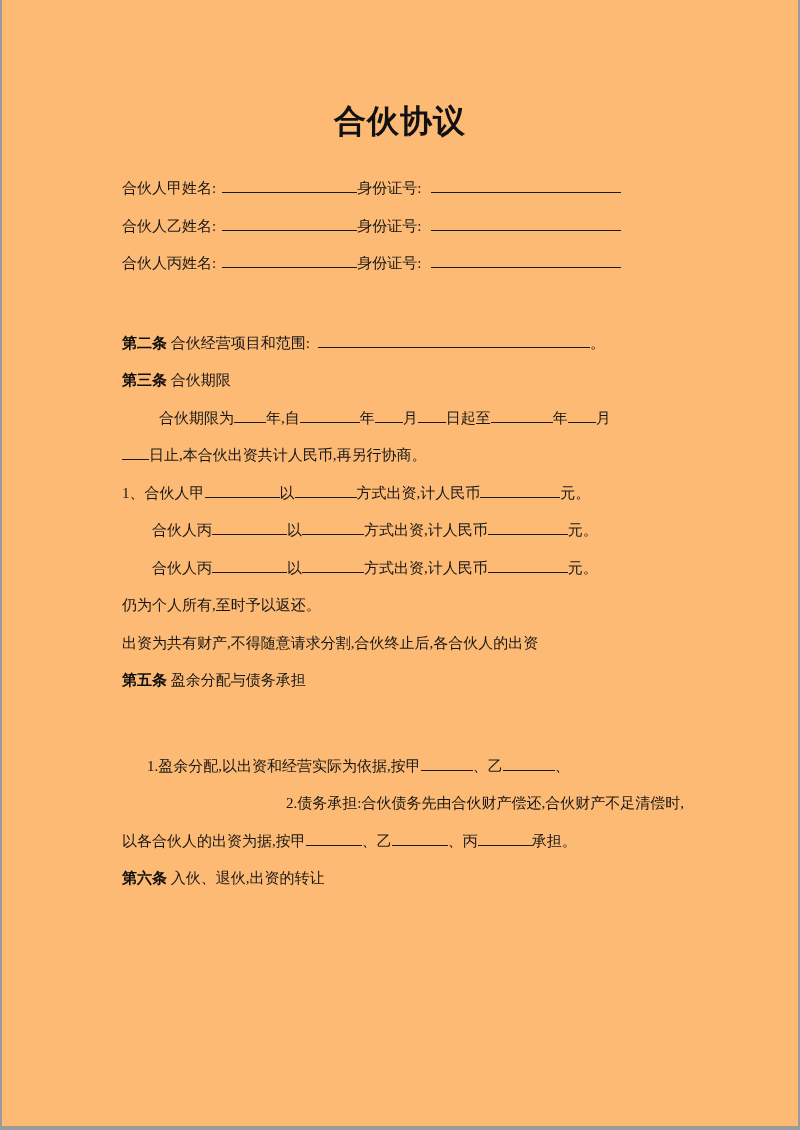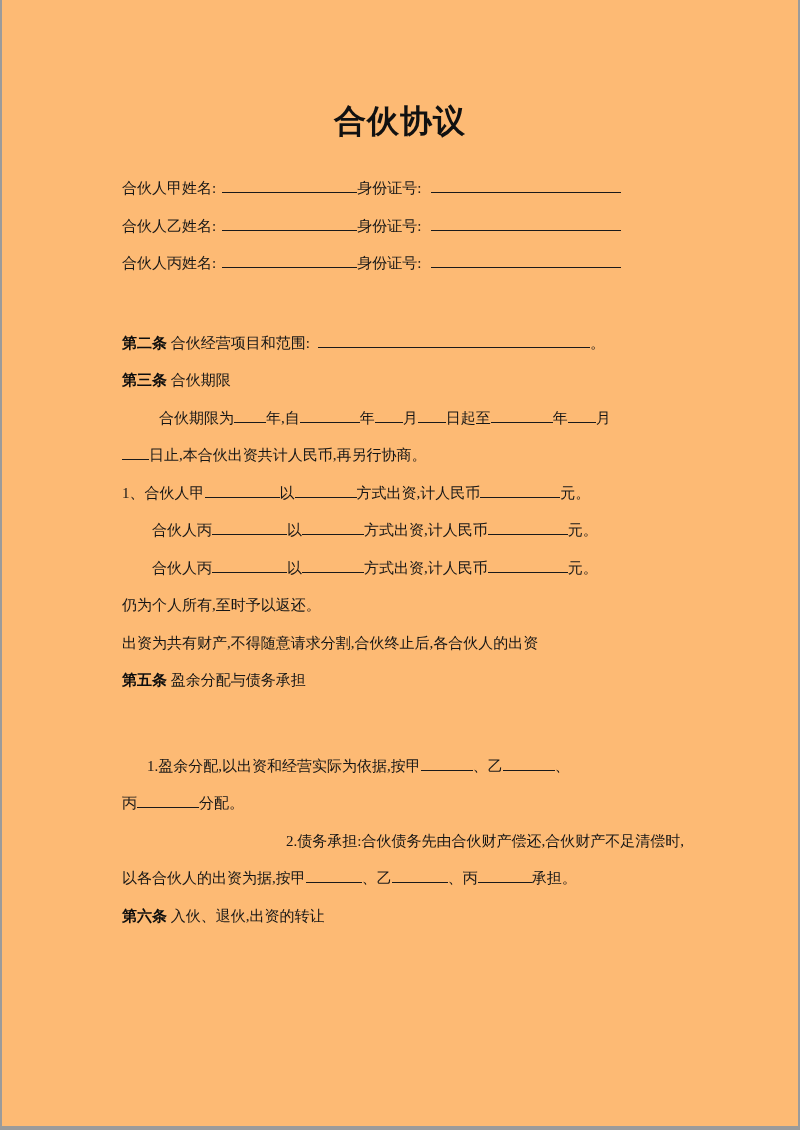--- a/index.html
+++ b/index.html
@@ -73,19 +73,18 @@
         <div class="doc-line"><span class="seg bold">第三条</span><span class="seg"> 合伙期限</span></div>
         <div class="doc-line" style="padding-left: 37px;"><span class="seg">合伙期限为</span><span class="blank" style="width: 32px;"></span><span class="seg">年,自</span><span class="blank" style="width: 60px;"></span><span class="seg">年</span><span class="blank" style="width: 28px;"></span><span class="seg">月</span><span class="blank" style="width: 28px;"></span><span class="seg">日起至</span><span class="blank" style="width: 62px;"></span><span class="seg">年</span><span class="blank" style="width: 28px;"></span><span class="seg">月</span></div>
         <div class="doc-line"><span class="blank" style="width: 27px;"></span><span class="seg">日止,本合伙出资共计人民币,再另行协商。</span></div>
         <div class="doc-line"><span class="seg">1、合伙人甲</span><span class="blank" style="width: 75px;"></span><span class="seg">以</span><span class="blank" style="width: 62px;"></span><span class="seg">方式出资,计人民币</span><span class="blank" style="width: 80px;"></span><span class="seg">元。</span></div>
         <div class="doc-line" style="padding-left: 30px;"><span class="seg">合伙人丙</span><span class="blank" style="width: 75px;"></span><span class="seg">以</span><span class="blank" style="width: 62px;"></span><span class="seg">方式出资,计人民币</span><span class="blank" style="width: 80px;"></span><span class="seg">元。</span></div>
         <div class="doc-line" style="padding-left: 30px; font-family: Liberation Serif, serif;"><span class="seg">合伙人丙</span><span class="blank" style="width: 75px;"></span><span class="seg">以</span><span class="blank" style="width: 62px;"></span><span class="seg">方式出资,计人民币</span><span class="blank" style="width: 80px;"></span><span class="seg">元。</span></div>
         <div class="doc-line"><span class="seg">仍为个人所有,至时予以返还。</span></div>
         <div class="doc-line"><span class="seg">出资为共有财产,不得随意请求分割,合伙终止后,各合伙人的出资</span></div>
         <div class="doc-line"><span class="seg bold">第五条</span><span class="seg"> 盈余分配与债务承担</span></div>
         <div class="doc-line" style="padding-left: 25px; margin-top: 48px;"><span class="seg">1.盈余分配,以出资和经营实际为依据,按甲</span><span class="blank" style="width: 52px;"></span><span class="seg">、乙</span><span class="blank" style="width: 52px;"></span><span class="seg">、</span></div>
-        <div class="doc-line"><span class="seg">丙</span><span class="blank" style="width: 62px;"></span><span class="seg">分配。</span></div>
         <div class="doc-line" style="padding-left: 25px; text-align: right;"><span class="seg">2.债务承担:合伙债务先由合伙财产偿还,合伙财产不足清偿时,</span></div>
         <div class="doc-line"><span class="seg">以各合伙人的出资为据,按甲</span><span class="blank" style="width: 56px;"></span><span class="seg">、乙</span><span class="blank" style="width: 56px;"></span><span class="seg">、丙</span><span class="blank" style="width: 54px;"></span><span class="seg">承担。</span></div>
         <div class="doc-line"><span class="seg bold">第六条</span><span class="seg"> 入伙、退伙,出资的转让</span></div>
       </div>
   </div>
 </div>
 
 </body></html>

